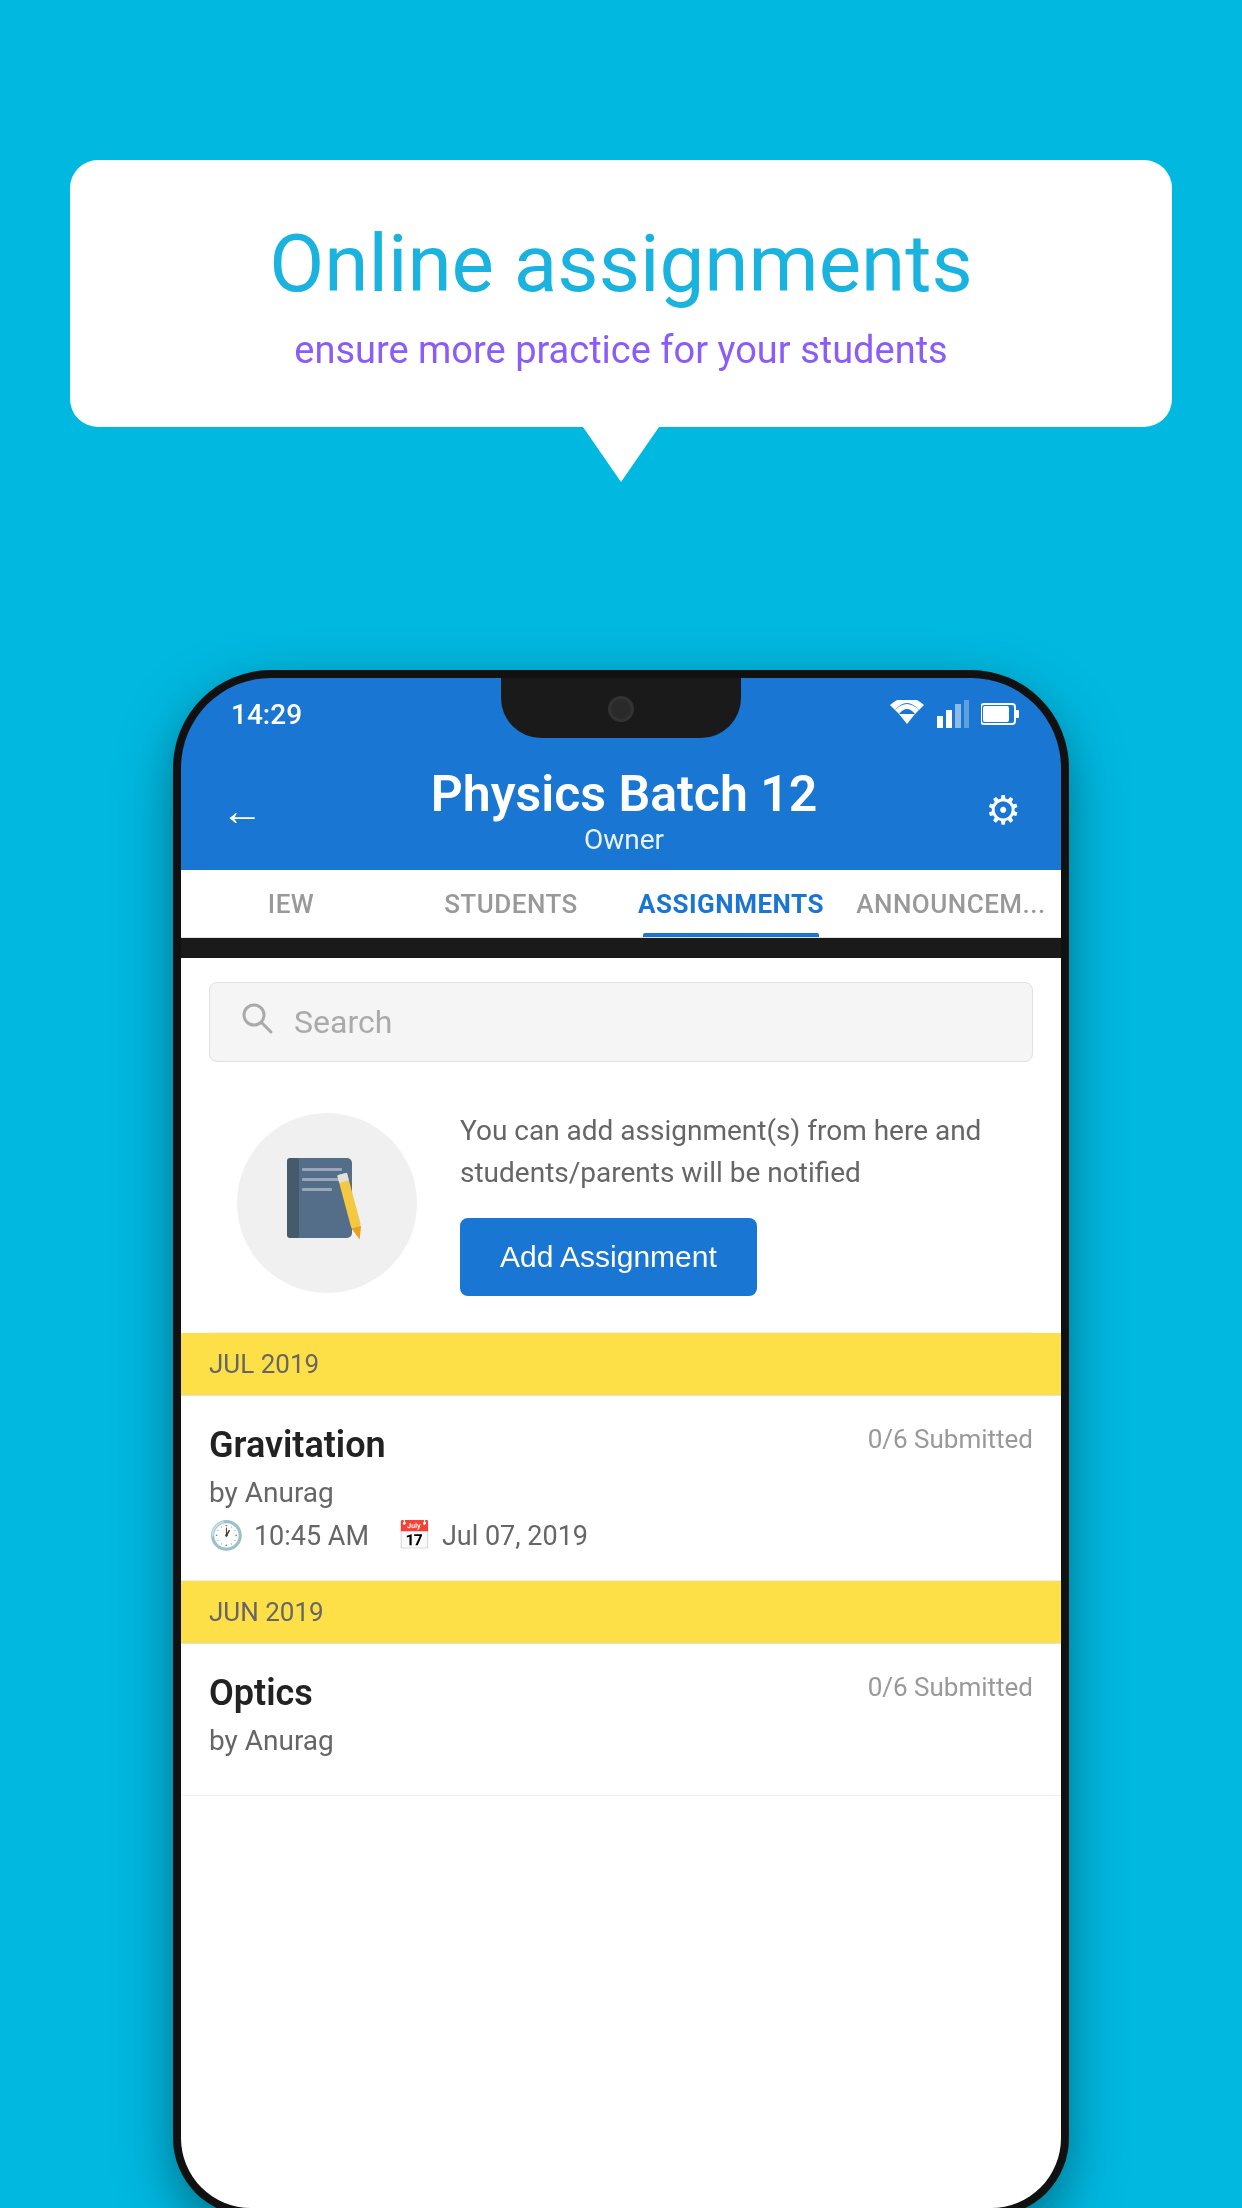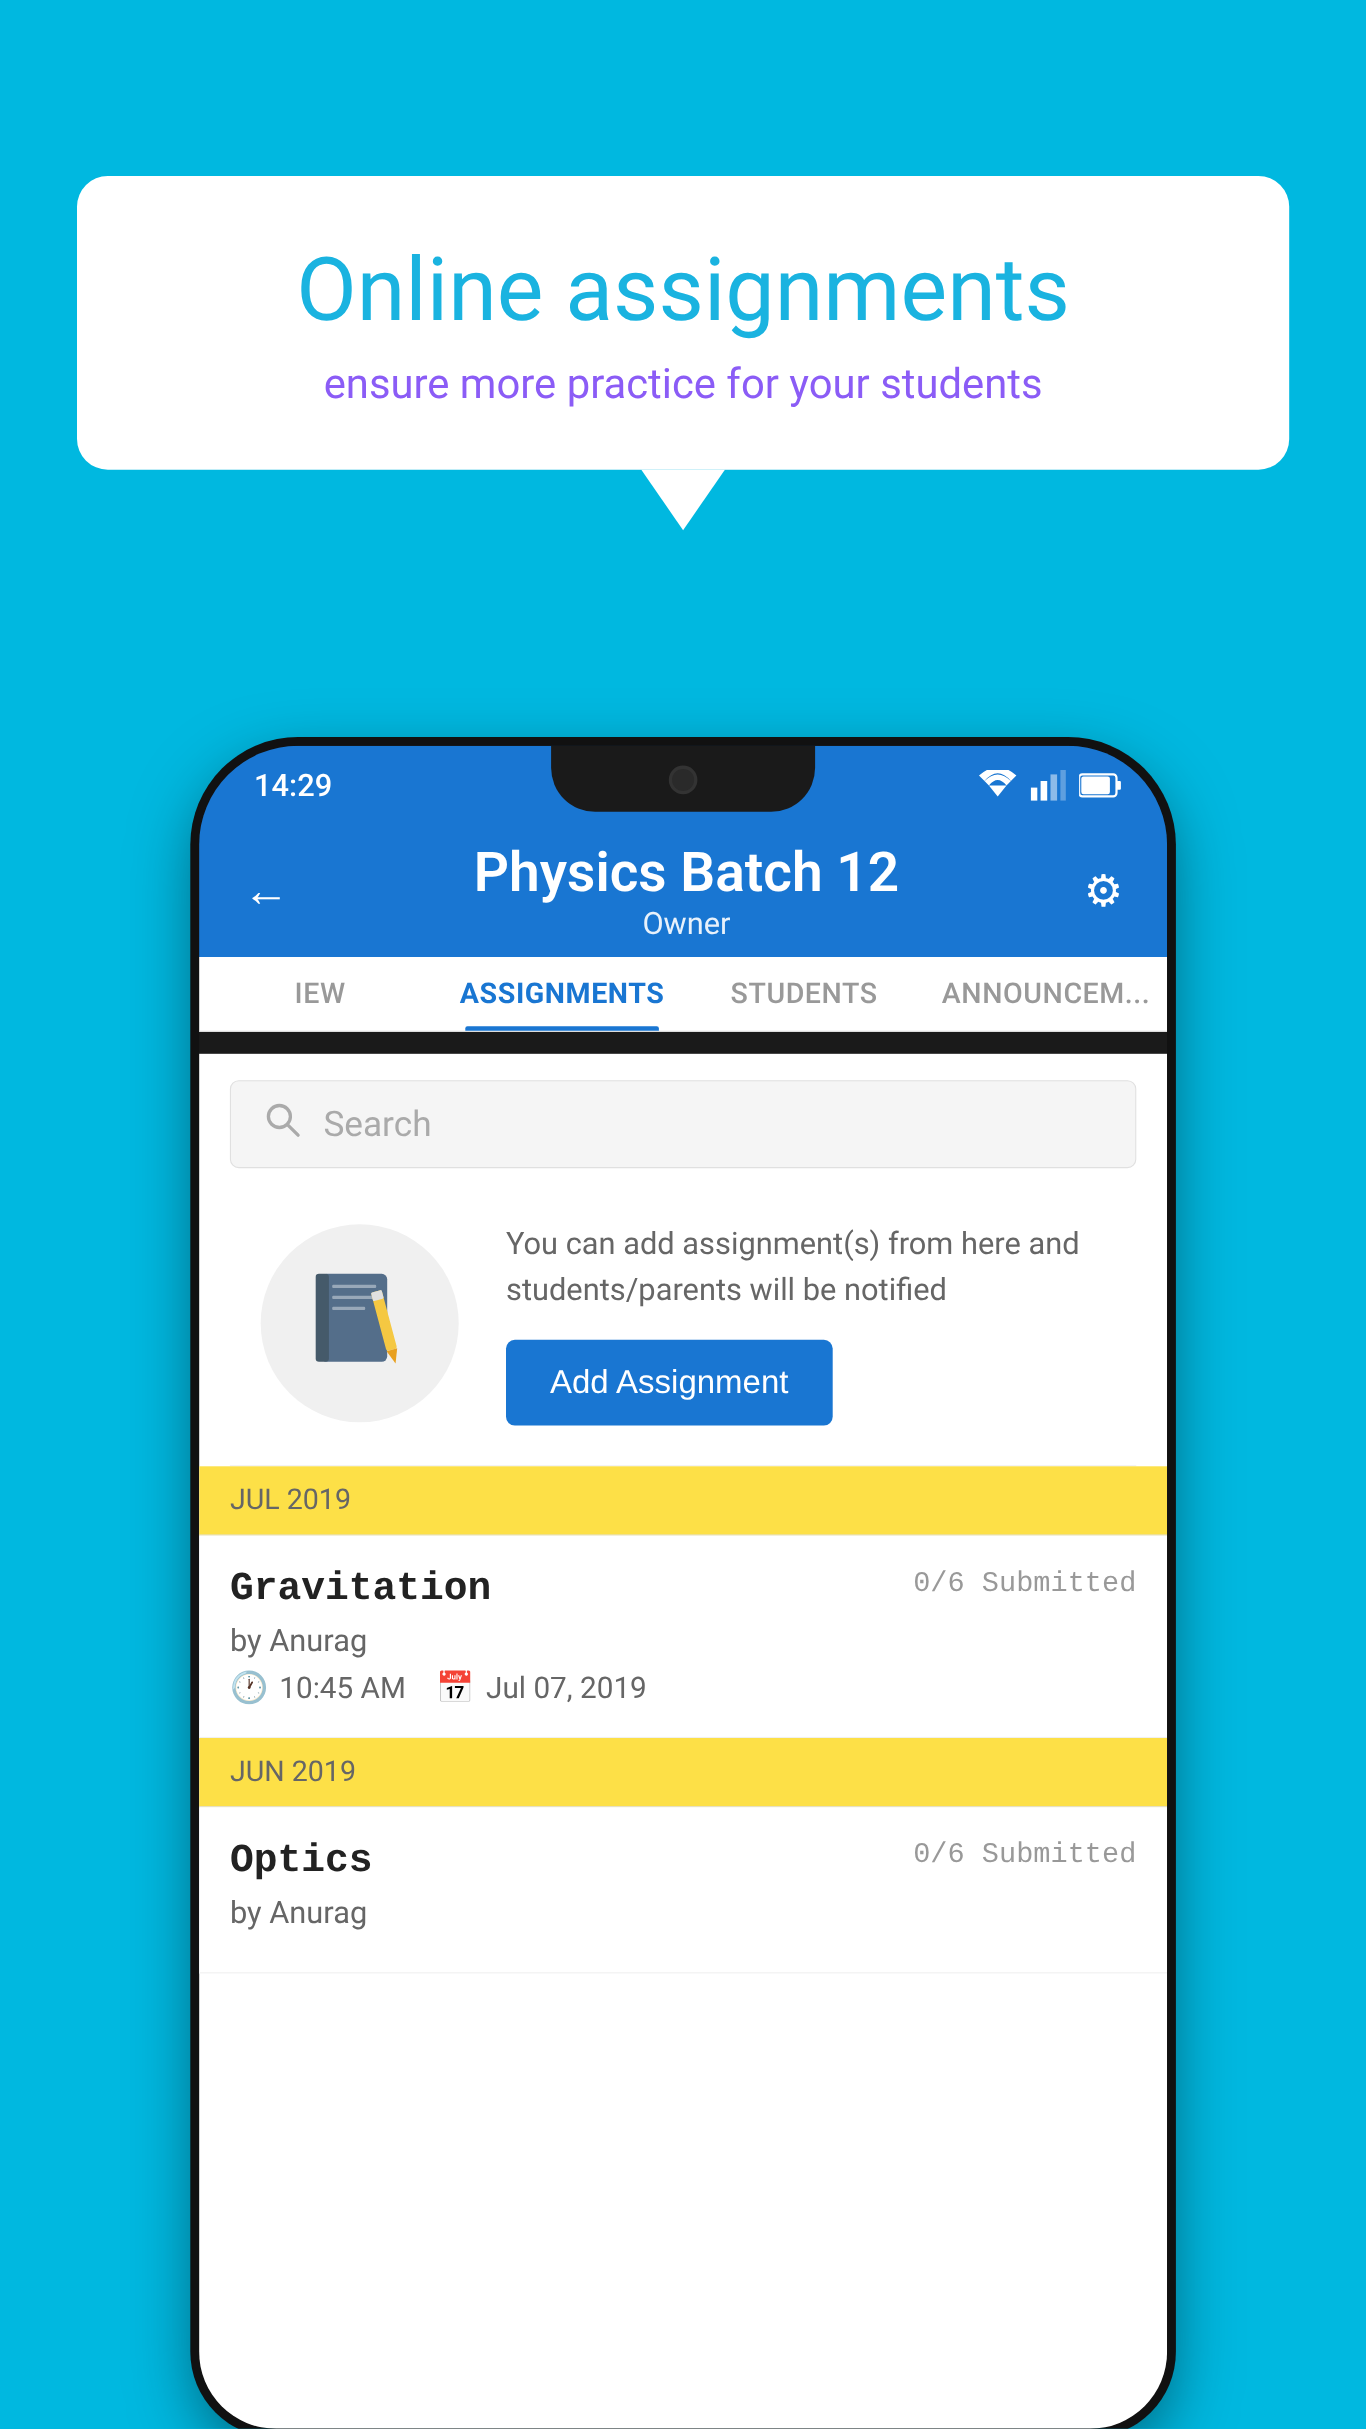--- a/index.html
+++ b/index.html
@@ -306,21 +306,20 @@
       padding: 28px 28px;
       border-bottom: 1px solid #f0f0f0;
       background: white;
     }
 
     .assignment-row-top {
       display: flex;
       justify-content: space-between;
       align-items: flex-start;
       margin-bottom: 10px;
-      font-family: Liberation Mono, monospace;
     }
 
     .assignment-name {
       font-size: 36px;
       font-weight: 600;
       color: #222;
     }
 
     .assignment-submitted {
       font-size: 26px;
@@ -400,25 +399,25 @@
       <div class="header-title">Physics Batch 12</div>
       <div class="header-subtitle">Owner</div>
     </div>
     <span class="header-gear">⚙</span>
   </div>
 
   <div class="tabs-bar">
     <div class="tab-item">
       <span>IEW</span>
     </div>
+    <div class="tab-item">
+      <span>STUDENTS</span>
+    </div>
     <div class="tab-item active">
       <span>ASSIGNMENTS</span>
-    </div>
-    <div class="tab-item">
-      <span>STUDENTS</span>
     </div>
     <div class="tab-item">
       <span>ANNOUNCEM...</span>
     </div>
   </div>
 
   <div class="screen-content">
 
     <div class="search-bar">
       <span class="search-icon-wrap">

